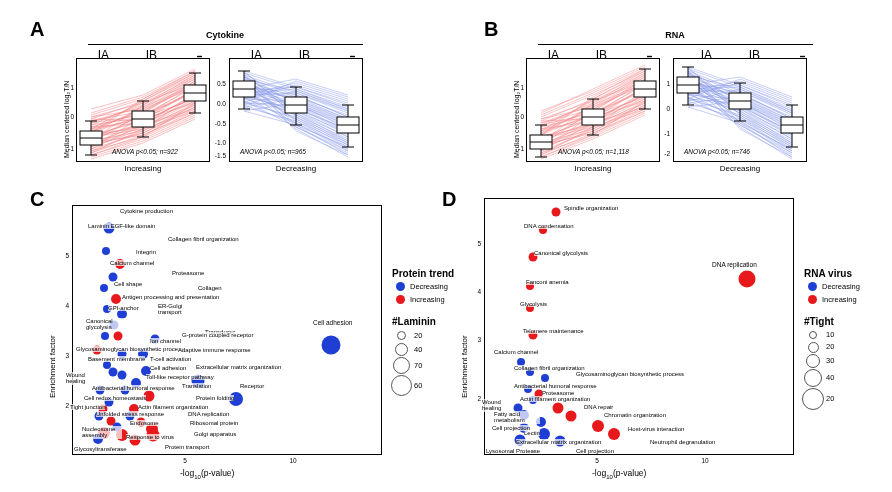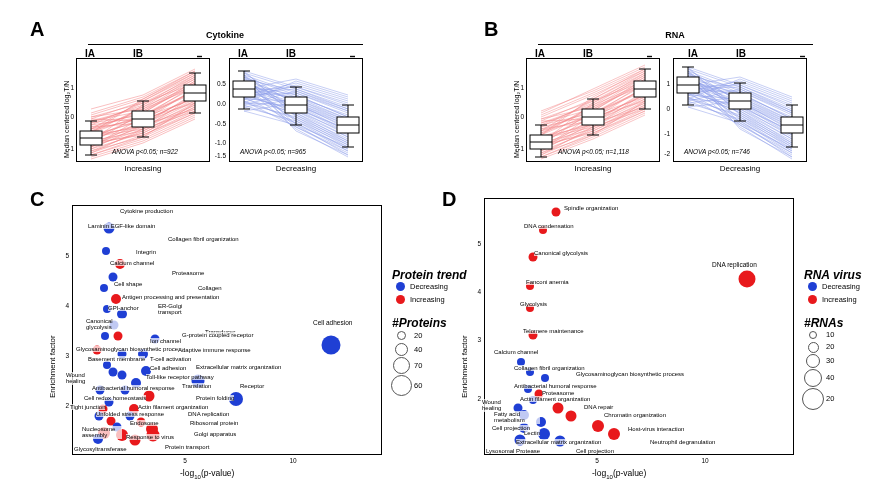--- a/index.html
+++ b/index.html
@@ -44,46 +44,45 @@
   }
   .tick-label{
     position:absolute;
     font-size:6.5px;
     color:#000;
     text-align:right;
     white-space:nowrap;
   }
   .group-label{
     position:absolute;
-    font-size:10px;
-    font-weight:bold;
-    color:#000;
-    text-align:left;
+    font-size:12px;
+    font-weight:normal;
+    color:#000;
+    text-align:right;
   }
   .anova{
     position:absolute;
     font-size:6.5px;
     font-style:italic;
     color:#000;
     white-space:nowrap;
   }
   svg{display:block;}
   .scatter-frame{
     position:absolute;
     border:1px solid #000;
     box-sizing:border-box;
     background:#fff;
   }
   .legend-title{
     position:absolute;
-    font-size:12px;
+    font-size:10px;
     font-weight:bold;
     color:#000;
     white-space:nowrap;
-    font-style:italic;
   }
   .legend-item{
     position:absolute;
     font-size:7.5px;
     color:#000;
     white-space:nowrap;
   }
   .sub-axis{
     position:absolute;
     font-size:8.5px;
@@ -567,21 +566,21 @@
 <div class="sub-axis" style="left:180px;top:468px;">
   <span>-log</span><sub style="font-size:6px;">10</sub><span>(p-value)</span>
 </div>
 
 <div class="legend-title" style="left:392px;top:268px;">Protein trend</div>
 <div style="position:absolute;left:396px;top:282px;width:9px;height:9px;border-radius:50%;background:#1f3fd4;"></div>
 <div class="legend-item" style="left:410px;top:282px;">Decreasing</div>
 <div style="position:absolute;left:396px;top:295px;width:9px;height:9px;border-radius:50%;background:#e8191c;"></div>
 <div class="legend-item" style="left:410px;top:295px;">Increasing</div>
 
-<div class="legend-title" style="left:392px;top:316px;">#Proteins</div>
+<div class="legend-title" style="left:392px;top:316px;">#Laminin</div>
 <div style="position:absolute;left:397px;top:331px;width:7px;height:7px;border:1px solid #555;border-radius:50%;"></div>
 <div class="legend-item" style="left:414px;top:331px;">20</div>
 <div style="position:absolute;left:395px;top:343px;width:11px;height:11px;border:1px solid #555;border-radius:50%;"></div>
 <div class="legend-item" style="left:414px;top:345px;">40</div>
 <div style="position:absolute;left:393px;top:357px;width:15px;height:15px;border:1px solid #555;border-radius:50%;"></div>
 <div class="legend-item" style="left:414px;top:361px;">70</div>
 <div style="position:absolute;left:391px;top:375px;width:19px;height:19px;border:1px solid #555;border-radius:50%;"></div>
 <div class="legend-item" style="left:414px;top:381px;">60</div>
 
 <div class="panel-letter" style="left:442px;top:188px;">D</div>
@@ -648,21 +647,21 @@
 <div class="sub-axis" style="left:592px;top:468px;">
   <span>-log</span><sub style="font-size:6px;">10</sub><span>(p-value)</span>
 </div>
 
 <div class="legend-title" style="left:804px;top:268px;">RNA virus</div>
 <div style="position:absolute;left:808px;top:282px;width:9px;height:9px;border-radius:50%;background:#1f3fd4;"></div>
 <div class="legend-item" style="left:822px;top:282px;">Decreasing</div>
 <div style="position:absolute;left:808px;top:295px;width:9px;height:9px;border-radius:50%;background:#e8191c;"></div>
 <div class="legend-item" style="left:822px;top:295px;">Increasing</div>
 
-<div class="legend-title" style="left:804px;top:316px;">#RNAs</div>
+<div class="legend-title" style="left:804px;top:316px;">#Tight</div>
 <div style="position:absolute;left:809px;top:331px;width:6px;height:6px;border:1px solid #555;border-radius:50%;"></div>
 <div class="legend-item" style="left:826px;top:330px;">10</div>
 <div style="position:absolute;left:808px;top:342px;width:9px;height:9px;border:1px solid #555;border-radius:50%;"></div>
 <div class="legend-item" style="left:826px;top:342px;">20</div>
 <div style="position:absolute;left:806px;top:354px;width:12px;height:12px;border:1px solid #555;border-radius:50%;"></div>
 <div class="legend-item" style="left:826px;top:356px;">30</div>
 <div style="position:absolute;left:804px;top:369px;width:16px;height:16px;border:1px solid #555;border-radius:50%;"></div>
 <div class="legend-item" style="left:826px;top:373px;">40</div>
 <div style="position:absolute;left:802px;top:388px;width:20px;height:20px;border:1px solid #555;border-radius:50%;"></div>
 <div class="legend-item" style="left:826px;top:394px;">20</div>

